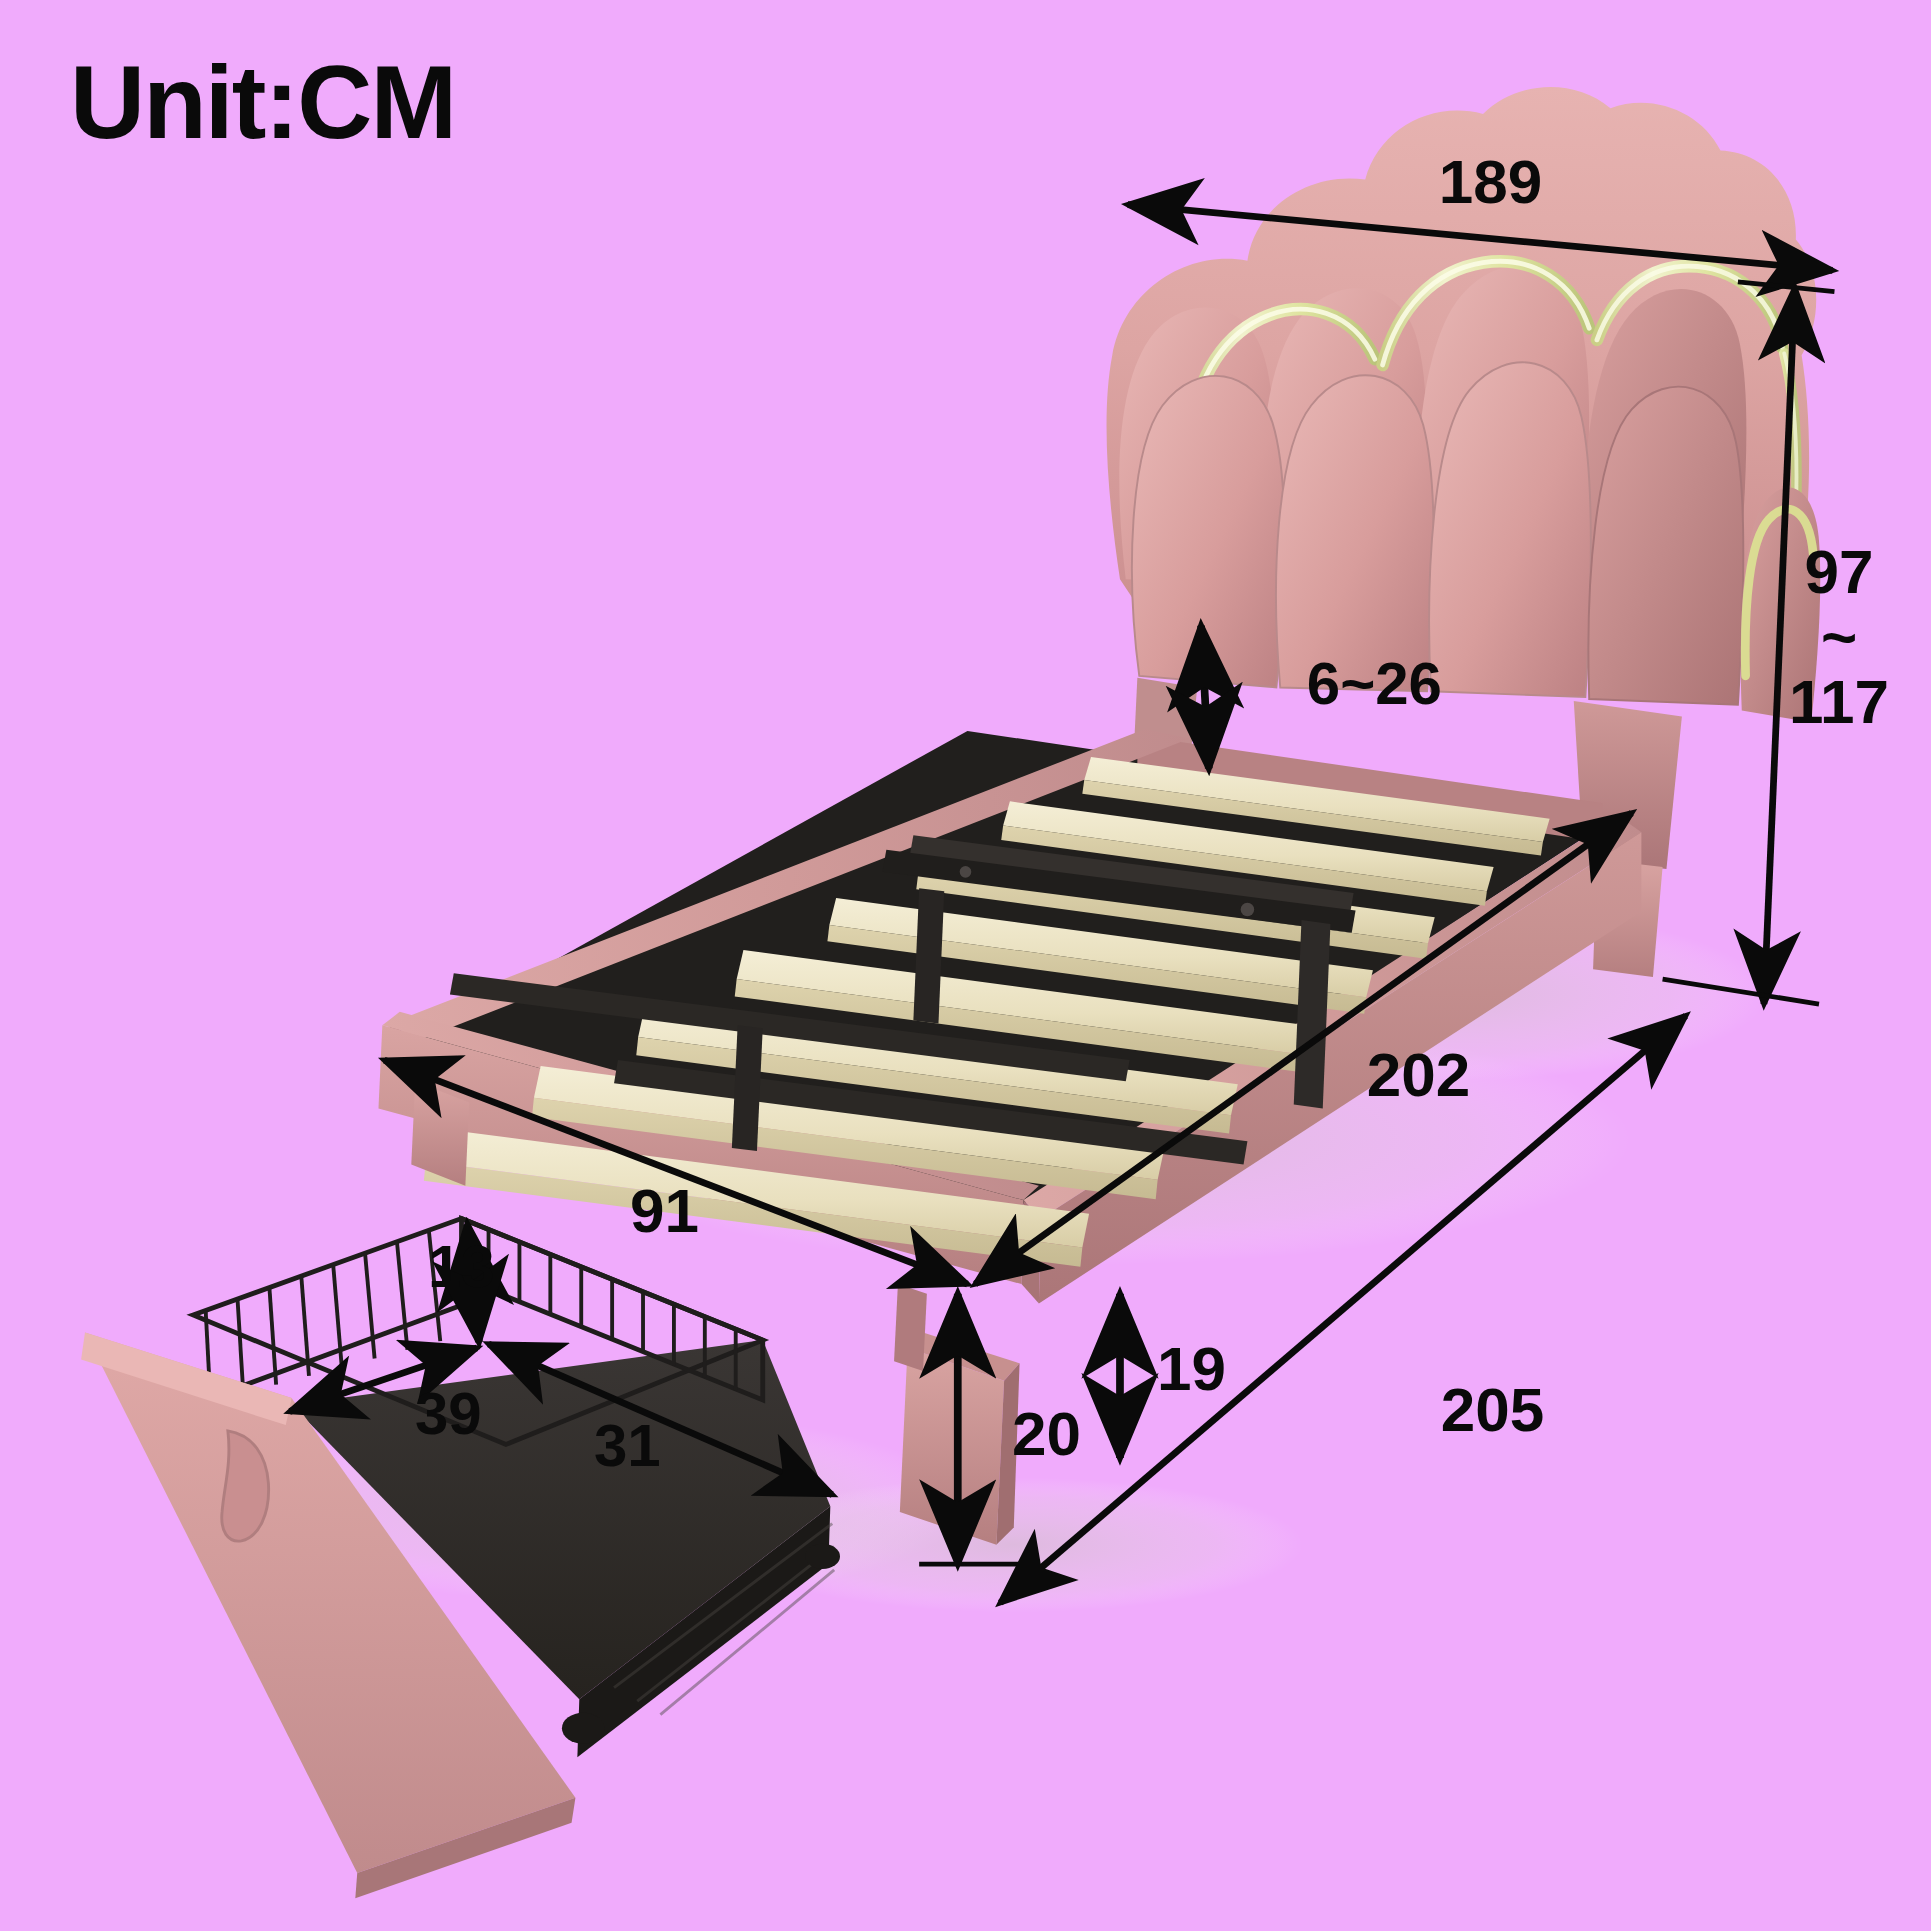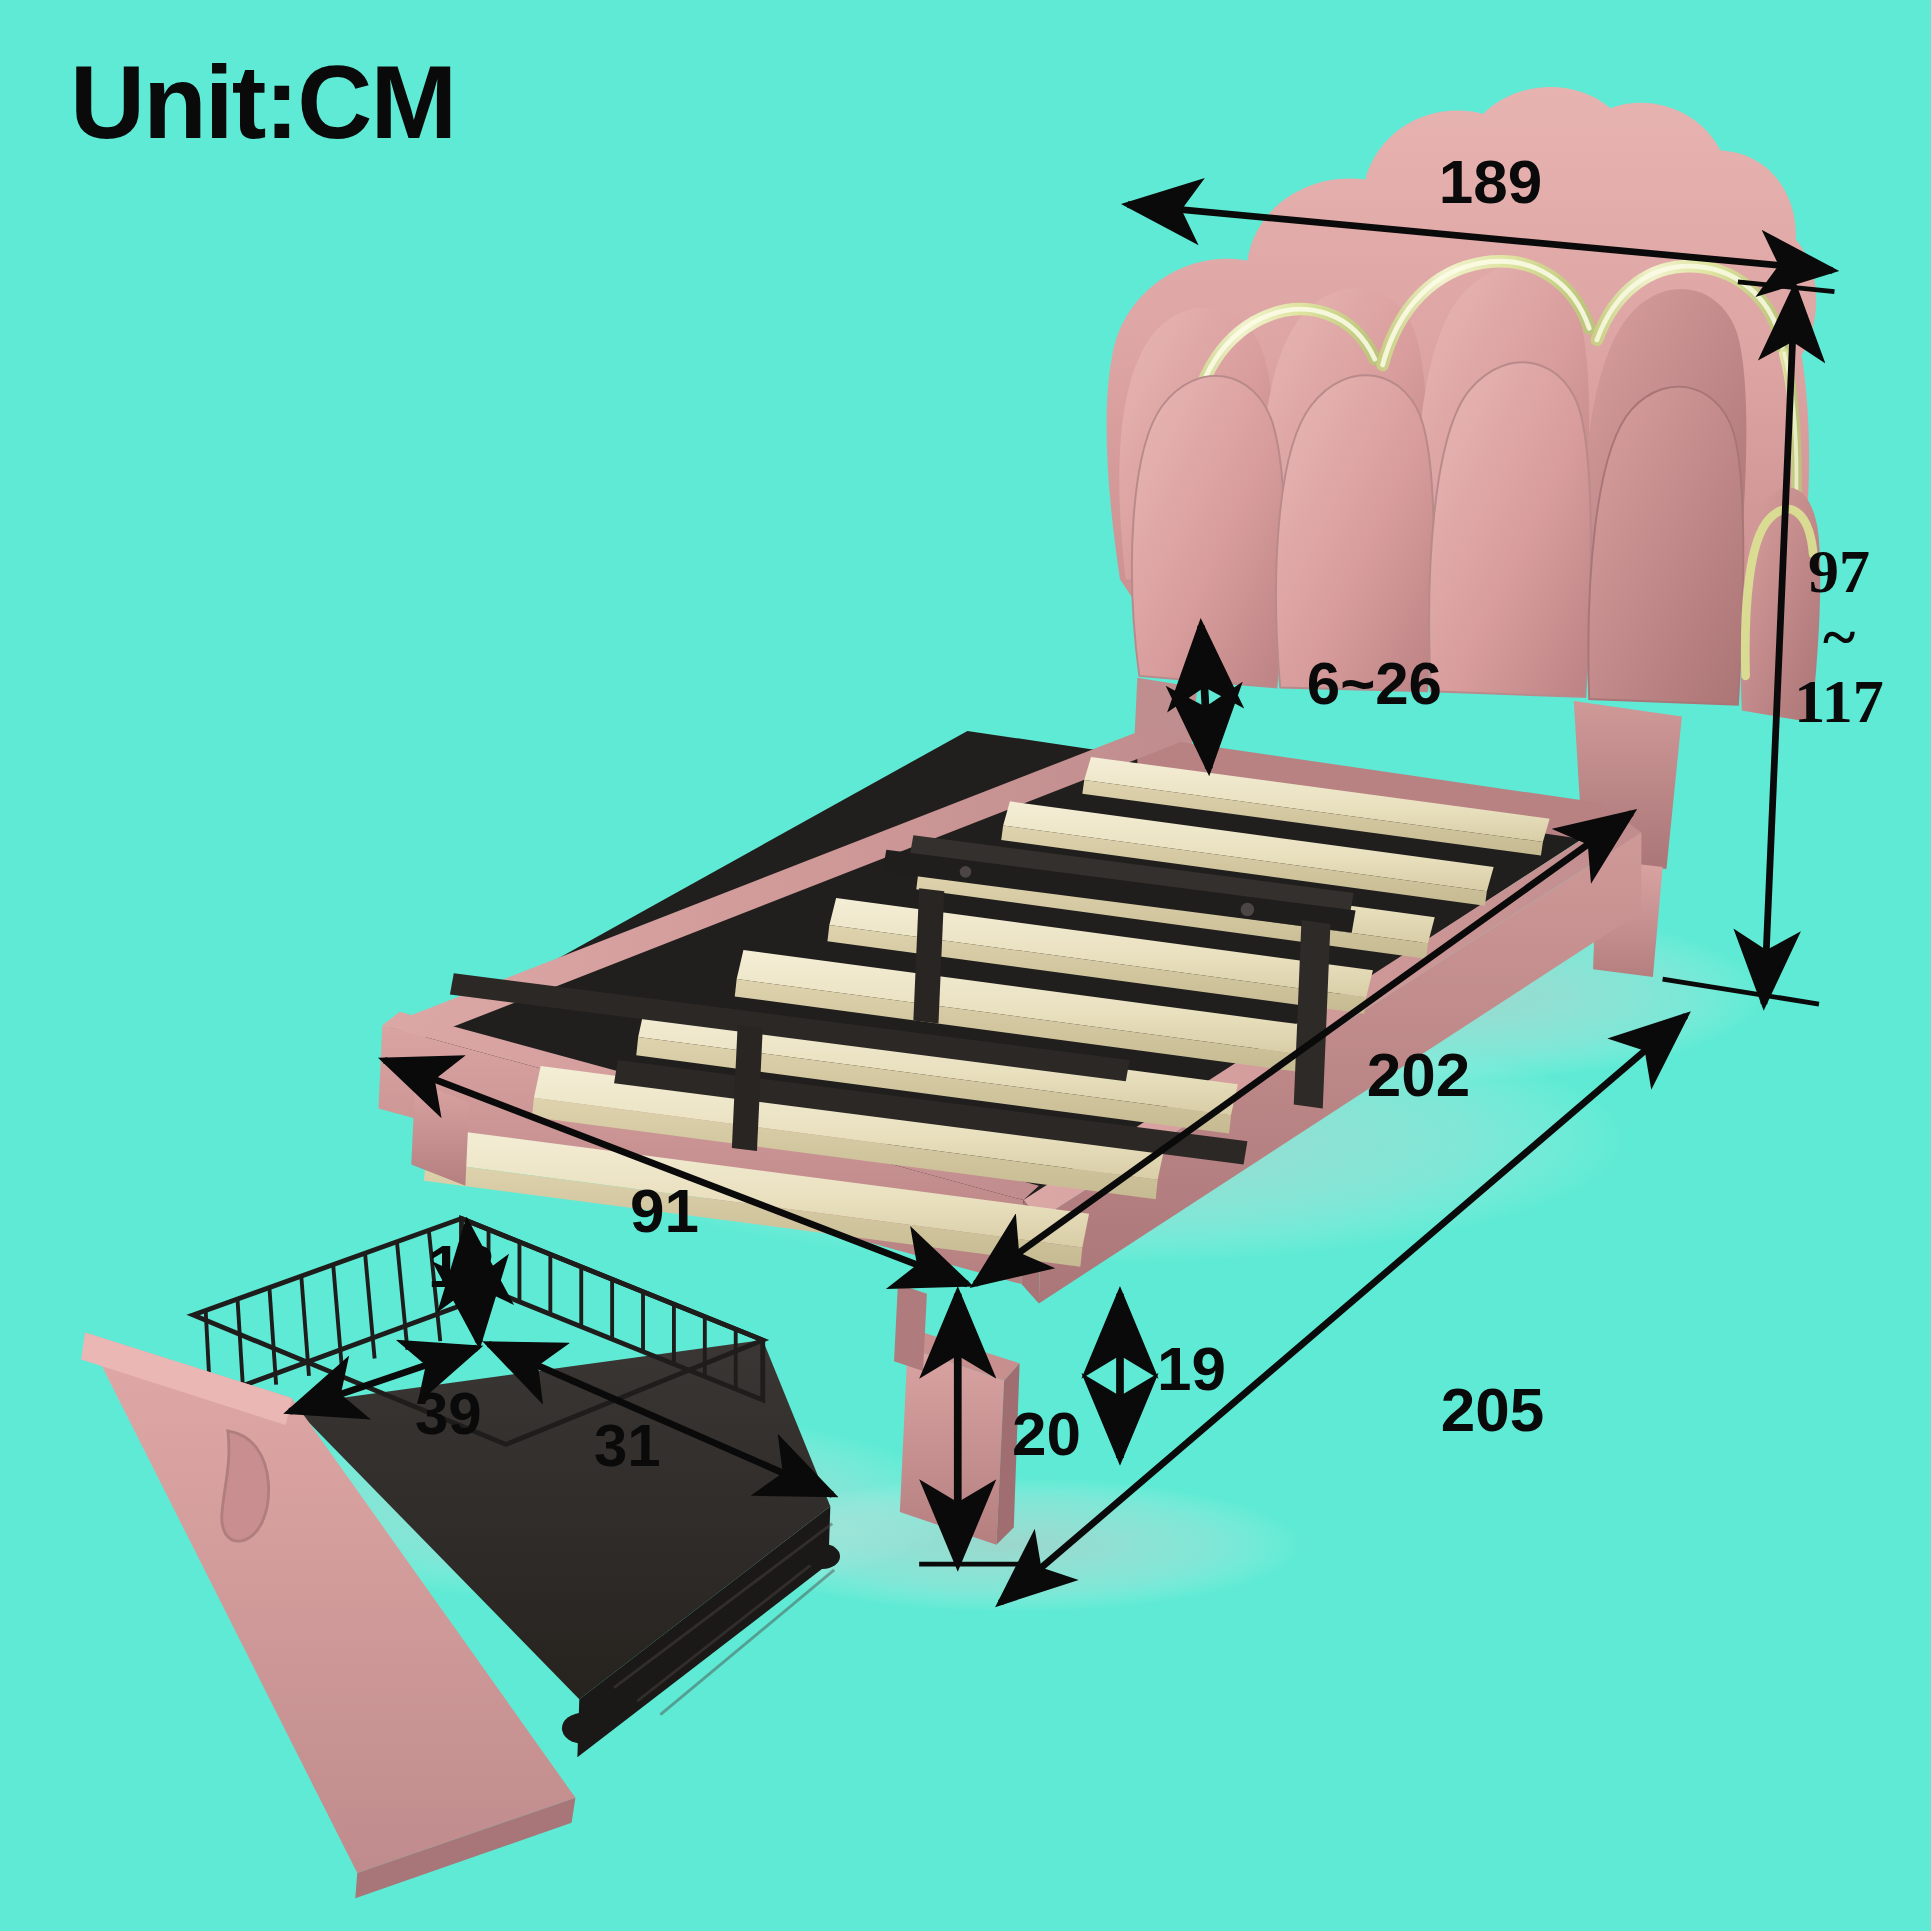--- a/index.html
+++ b/index.html
@@ -11,21 +11,21 @@
     width: 1931px;
     height: 1931px;
     font-family: "Liberation Sans", sans-serif;
     overflow: hidden;
     position: relative;
   }
   #stage {
     position: relative;
     width: 1931px;
     height: 1931px;
-    background: #5eead4;
+    background: #f0abfc;
   }
   #artboard {
     position: absolute;
     inset: 0;
     width: 1931px;
     height: 1931px;
   }
   .unit-title {
     position: absolute;
     left: 70px;
@@ -337,21 +337,21 @@
     </g>
   </svg>
 
   <div class="unit-title">Unit:CM</div>
 
   <div class="dim-label" style="left:1456px; top:182px; font-size:62px; transform:translate(-50%,-50%);">
     <span>189</span>
   </div>
 
   <div class="dim-label" style="left:1839px; top:637px; font-size:62px; transform:translate(-50%,-50%); line-height:1.05;">
-    <span class="stack" style="white-space:pre-line;font-family:Liberation Serif, serif;">97
+    <span class="stack" style="white-space:pre-line;">97
 ~
 117</span>
   </div>
 
   <div class="dim-label halo" style="left:1341px; top:684px; font-size:60px; transform:translate(-50%,-50%);">
     <span>6~26</span>
   </div>
 
   <div class="dim-label halo" style="left:1384px; top:1075px; font-size:62px; transform:translate(-50%,-50%);">
     <span>202</span>

